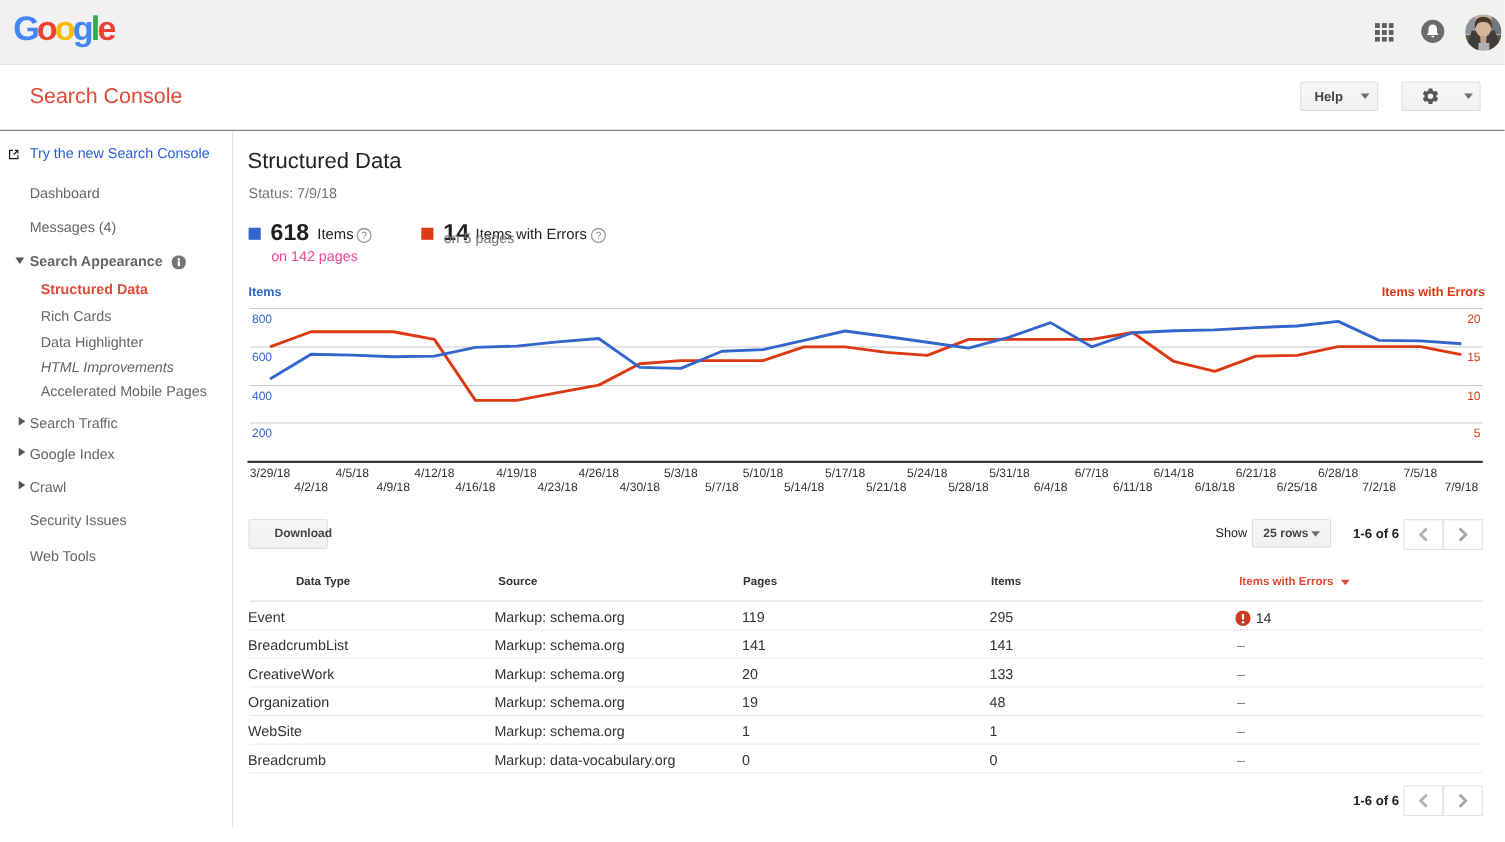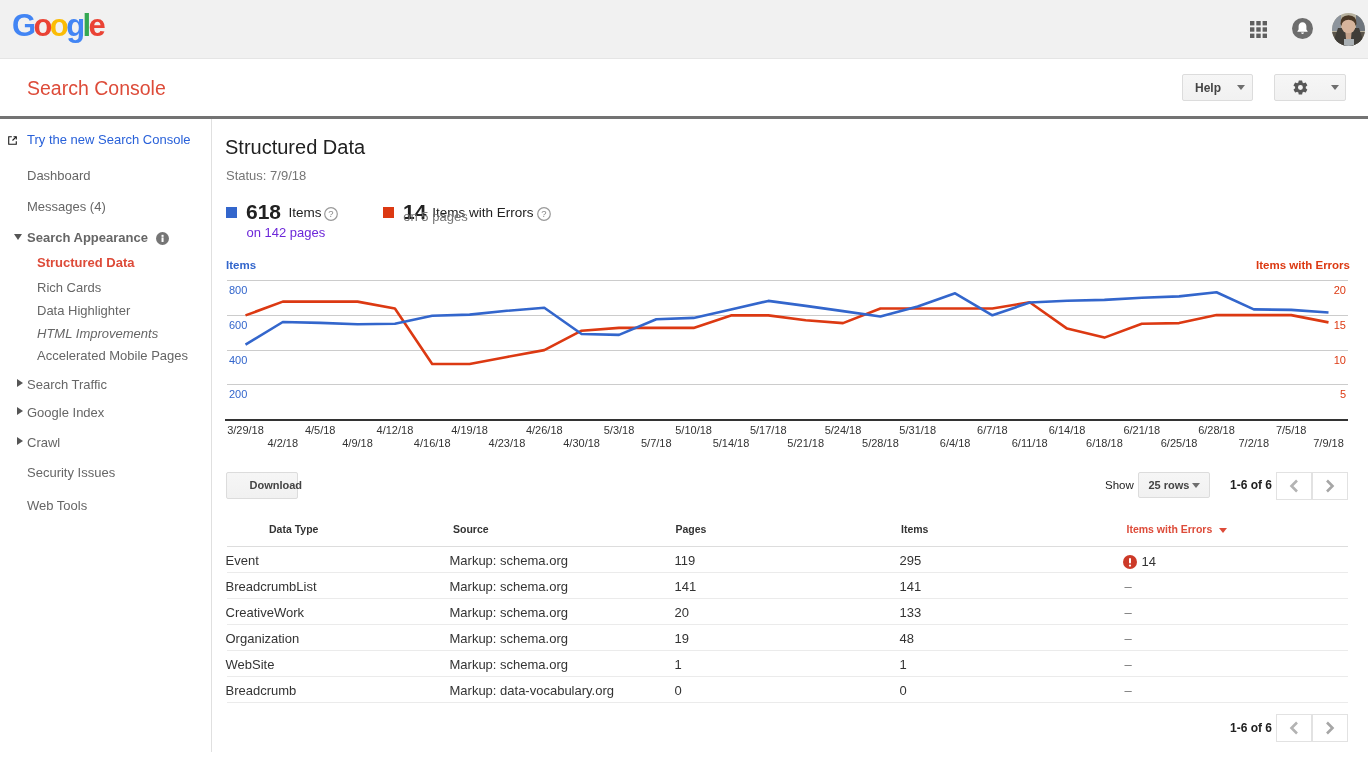--- a/index.html
+++ b/index.html
@@ -9,21 +9,21 @@
 #page { position:absolute; left:0; top:0; width:1368px; height:765px; }
 
 
 #topbar { position:absolute; left:0; top:0; width:1368px; height:59px; background:#f1f1f1; border-bottom:1px solid #e5e5e5; }
 #glogo { position:absolute; left:12px; top:8px; font-size:31px; font-weight:bold; letter-spacing:-2.6px; }
 #grid9 { position:absolute; left:1250px; top:21px; }
 #bellc { position:absolute; left:1292px; top:18px; width:21px; height:21px; border-radius:50%; background:#6d6d6d; }
 #avatar { position:absolute; left:1331.5px; top:13px; width:33px; height:33px; border-radius:50%; overflow:hidden; }
 
 
-#bar2 { position:absolute; left:0; top:59px; width:1368px; height:60px; background:#ffffff; border-bottom:3px solid #737373; }
+#bar2 { position:absolute; left:0; top:59px; width:1368px; height:60px; background:#ffffff; border-bottom:1px solid #737373; }
 #sctitle { position:absolute; left:27px; top:18px; font-size:19.5px; color:#dd4b39; }
 .gbtn { position:absolute; top:15px; height:27px; background:linear-gradient(to bottom,#f6f6f6,#f1f1f1); border:1px solid #dcdcdc; border-radius:2px; font-size:11.5px; font-weight:bold; color:#444; display:flex; align-items:center; justify-content:center; }
 .dda { width:0; height:0; border-left:4.5px solid transparent; border-right:4.5px solid transparent; border-top:5.5px solid #6e6e6e; display:inline-block; }
 
 
 #sidebar { position:absolute; left:0; top:119px; width:212px; height:633px; border-right:1px solid #e0e0e0; }
 .side { position:absolute; font-size:13px; color:#666; white-space:nowrap; }
 .tri-d { position:absolute; width:0; height:0; border-left:4.5px solid transparent; border-right:4.5px solid transparent; border-top:6px solid #555; }
 .tri-r { position:absolute; width:0; height:0; border-top:4.5px solid transparent; border-bottom:4.5px solid transparent; border-left:6px solid #555; }
 .abs { position:absolute; white-space:nowrap; }
@@ -119,21 +119,21 @@
 <div class="abs" style="left:225px; top:136px; font-size:20px; color:#212121;">Structured Data</div>
 <div class="abs" style="left:226px; top:168px; font-size:13px; color:#757575;">Status: 7/9/18</div>
 
 <div class="abs" style="left:225.5px; top:206.5px; width:11px; height:11px; background:#3366cc;"></div>
 <div class="abs" style="left:246px; top:200.5px; font-size:21px; line-height:1; font-weight:bold; color:#212121;">618</div>
 <div class="abs" style="left:288.5px; top:206.3px; font-size:13.5px; line-height:1; color:#212121;">Items</div>
 <svg class="abs" style="left:324px; top:206.5px;" width="14" height="14" viewBox="0 0 14 14">
       <circle cx="7" cy="7" r="6.3" fill="none" stroke="#999" stroke-width="1.2"></circle>
       <text x="7" y="10.4" text-anchor="middle" font-size="9.5" fill="#888" font-family="Liberation Sans">?</text>
     </svg>
-<div class="abs" style="left:246.5px; top:224.5px; font-size:13px; color:#6d28d9;">on 142 pages</div>
+<div class="abs" style="left:246.5px; top:224.5px; font-size:13px; color:#ec4899;">on 142 pages</div>
 
 <div class="abs" style="left:382.5px; top:206.5px; width:11px; height:11px; background:#dc3912;"></div>
 <div class="abs" style="left:403px; top:200.5px; font-size:21px; line-height:1; font-weight:bold; color:#212121;">14</div>
 <div class="abs" style="left:432.3px; top:206.3px; font-size:13.5px; line-height:1; color:#212121;">Items with Errors</div>
 <svg class="abs" style="left:536.5px; top:206.5px;" width="14" height="14" viewBox="0 0 14 14">
       <circle cx="7" cy="7" r="6.3" fill="none" stroke="#999" stroke-width="1.2"></circle>
       <text x="7" y="10.4" text-anchor="middle" font-size="9.5" fill="#888" font-family="Liberation Sans">?</text>
     </svg>
 <div class="abs" style="left:403.3px; top:209px; font-size:13px; color:#757575;">on 5 pages</div>
 

